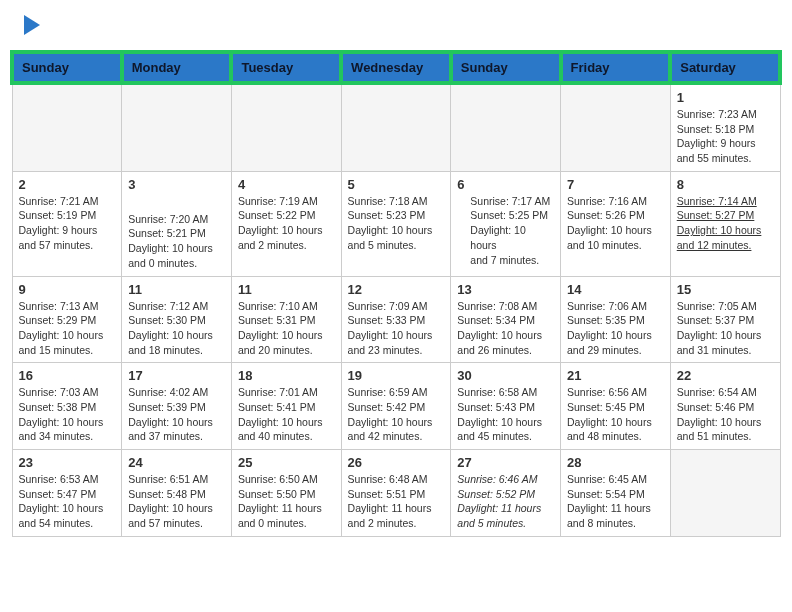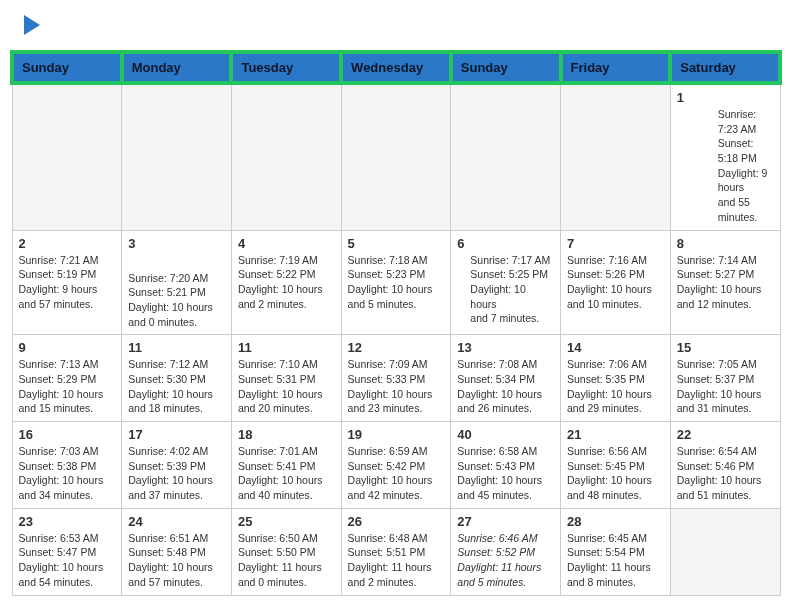--- a/index.html
+++ b/index.html
@@ -111,21 +111,21 @@
   <tbody id="calendar-body">
   <tr class="week-row">
         <td class="empty"></td>
         <td class="empty"></td>
         <td class="empty"></td>
         <td class="empty"></td>
         <td class="empty"></td>
         <td class="empty"></td>
         <td>
           <span class="day-number">1</span>
-          <div class="day-info" style="white-space: pre-line; margin-left: 41px;">Sunrise: 7:23 AM
+          <div class="day-info" style="white-space: pre-line;">Sunrise: 7:23 AM
 Sunset: 5:18 PM
 Daylight: 9 hours
 and 55 minutes.</div>
         </td>
       </tr>
       <tr class="week-row">
         <td>
           <span class="day-number">2</span>
           <div class="day-info" style="white-space: pre-line;">Sunrise: 7:21 AM
 Sunset: 5:19 PM
@@ -162,21 +162,21 @@
         </td>
         <td>
           <span class="day-number">7</span>
           <div class="day-info" style="white-space: pre-line;">Sunrise: 7:16 AM
 Sunset: 5:26 PM
 Daylight: 10 hours
 and 10 minutes.</div>
         </td>
         <td>
           <span class="day-number">8</span>
-          <div class="day-info" style="white-space: pre-line;">Sunrise: 7:14 AM
+          <div class="day-info" style="white-space: pre-line; text-decoration: underline;">Sunrise: 7:14 AM
 Sunset: 5:27 PM
 Daylight: 10 hours
 and 12 minutes.</div>
         </td>
       </tr>
       <tr class="week-row">
         <td>
           <span class="day-number">9</span>
           <div class="day-info" style="white-space: pre-line;">Sunrise: 7:13 AM
 Sunset: 5:29 PM
@@ -249,21 +249,21 @@
 and 40 minutes.</div>
         </td>
         <td>
           <span class="day-number">19</span>
           <div class="day-info" style="white-space: pre-line;">Sunrise: 6:59 AM
 Sunset: 5:42 PM
 Daylight: 10 hours
 and 42 minutes.</div>
         </td>
         <td>
-          <span class="day-number">40</span>
+          <span class="day-number">30</span>
           <div class="day-info" style="white-space: pre-line;">Sunrise: 6:58 AM
 Sunset: 5:43 PM
 Daylight: 10 hours
 and 45 minutes.</div>
         </td>
         <td>
           <span class="day-number">21</span>
           <div class="day-info" style="white-space: pre-line;">Sunrise: 6:56 AM
 Sunset: 5:45 PM
 Daylight: 10 hours

